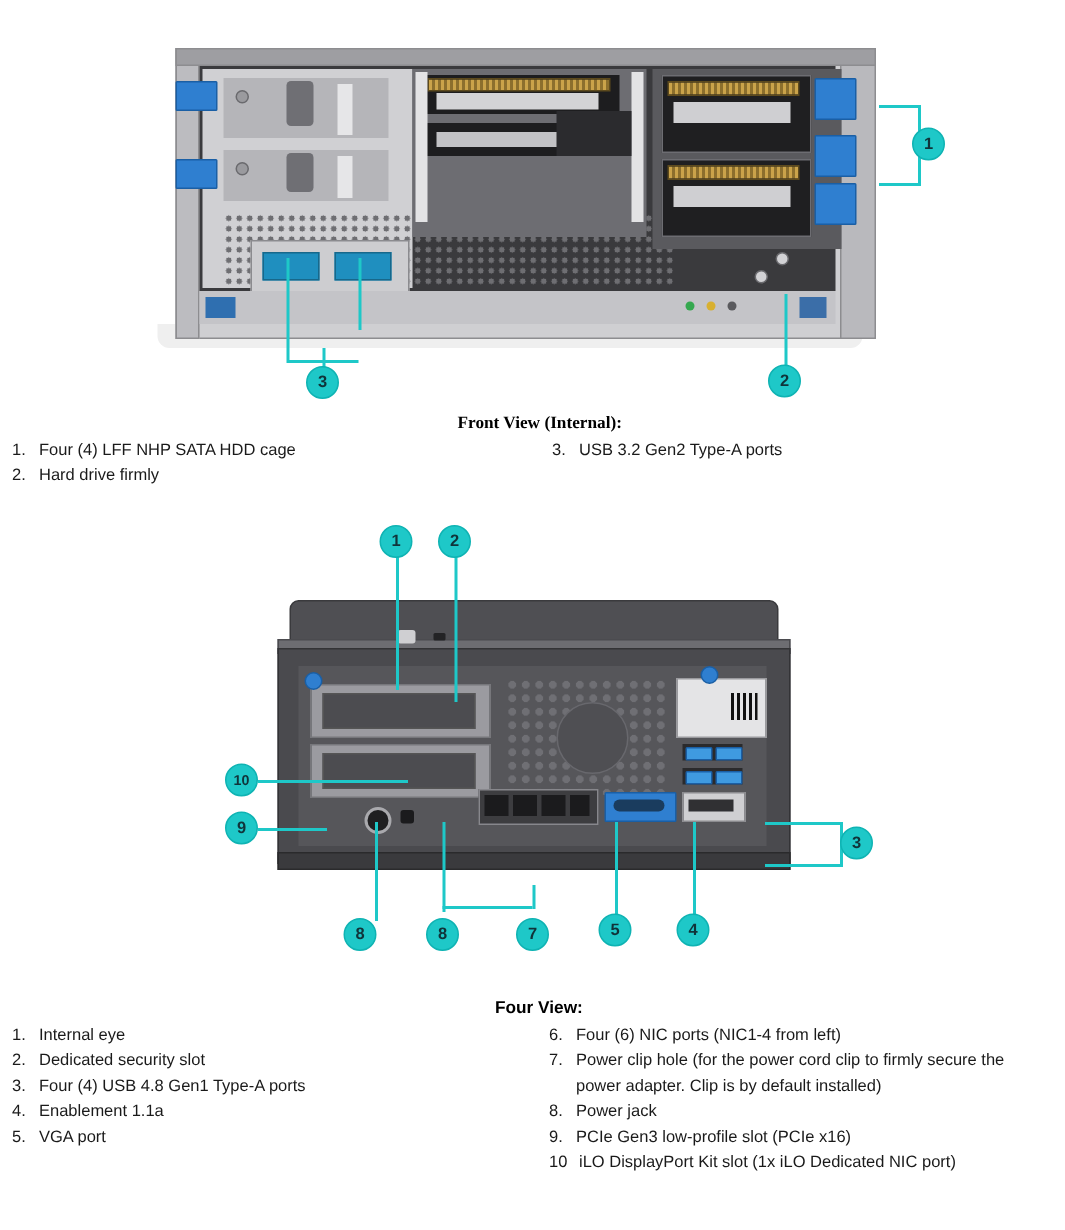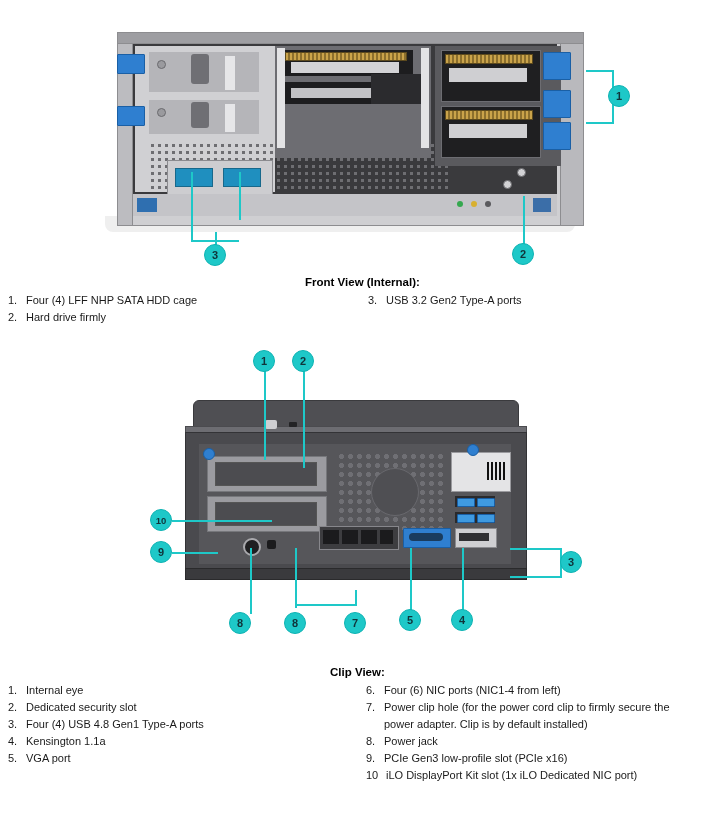--- a/index.html
+++ b/index.html
@@ -233,21 +233,21 @@
   <div class="callout" style="left:608px; top:85px;">
       <span>1</span>
     </div>
   <div class="callout" style="left:512px; top:243px;">
       <span>2</span>
     </div>
   <div class="callout" style="left:204px; top:244px;">
       <span>3</span>
     </div>
 
-  <div class="view-title" style="left:305px; top:276px;">Front View (Internal):</div>
+  <div class="view-title" style="left:305px; top:276px;font-family:Liberation Serif, serif;">Front View (Internal):</div>
 
   <div class="legend" style="left:8px; top:292px; width:300px;">
     <div class="row">
       <span class="num">1.</span>
       <span class="txt">Four (4) LFF NHP SATA HDD cage</span>
     </div>
     <div class="row">
       <span class="num">2.</span>
       <span class="txt">Hard drive firmly</span>
     </div>
@@ -351,38 +351,38 @@
   <div class="callout" style="left:344px; top:612px;">
       <span>7</span>
     </div>
   <div class="callout" style="left:399px; top:609px;">
       <span>5</span>
     </div>
   <div class="callout" style="left:451px; top:609px;">
       <span>4</span>
     </div>
 
-  <div class="view-title" style="left:330px; top:666px;">Clip View:</div>
+  <div class="view-title" style="left:330px; top:666px;">Four View:</div>
 
   <div class="legend" style="left:8px; top:682px; width:330px;">
     <div class="row">
       <span class="num">1.</span>
       <span class="txt">Internal eye</span>
     </div>
     <div class="row">
       <span class="num">2.</span>
       <span class="txt">Dedicated security slot</span>
     </div>
     <div class="row">
       <span class="num">3.</span>
       <span class="txt">Four (4) USB 4.8 Gen1 Type-A ports</span>
     </div>
     <div class="row">
       <span class="num">4.</span>
-      <span class="txt">Kensington 1.1a</span>
+      <span class="txt">Enablement 1.1a</span>
     </div>
     <div class="row">
       <span class="num">5.</span>
       <span class="txt">VGA port</span>
     </div>
   </div>
 
   <div class="legend" style="left:366px; top:682px; width:336px;">
     <div class="row">
       <span class="num">6.</span>

